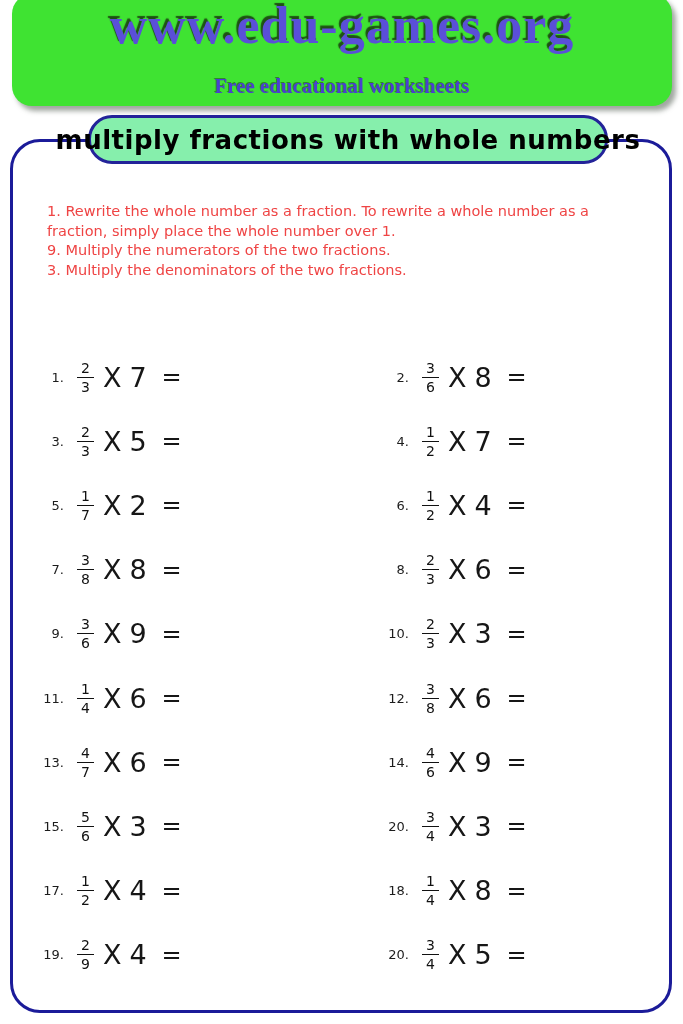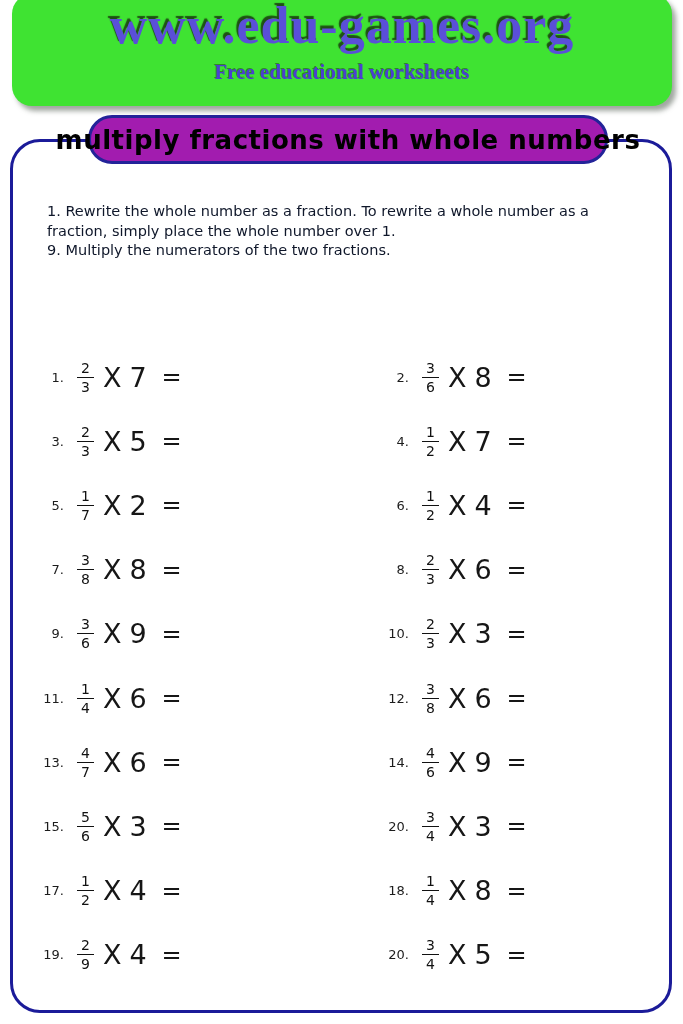--- a/index.html
+++ b/index.html
@@ -27,21 +27,21 @@
     margin-top: 4px;
     font-family: "Liberation Serif", "DejaVu Serif", serif;
     font-weight: bold;
     font-size: 52px;
     line-height: 56px;
     color: #5a4fd8;
     text-shadow: -2px -3px 1px rgba(25,55,15,0.85);
     letter-spacing: 1px;
   }
   .site-subtitle {
-    margin-top: 6px;
+    margin-top: 20px;
     font-family: "Liberation Serif", "DejaVu Serif", serif;
     font-weight: bold;
     font-size: 21px;
     color: #4a40d0;
     text-shadow: -1px -1px 0 rgba(25,55,15,0.5);
   }
 
   
   .main-box {
     position: absolute;
@@ -50,21 +50,21 @@
     border: 3px solid #1b1b99;
     border-radius: 30px;
     background: #ffffff;
   }
 
   
   .title-pill {
     position: absolute;
     left: 88px; top: 115px;
     width: 520px; height: 49px;
-    background: #a21caf;
+    background: #86efac;
     border: 3px solid #232399;
     border-radius: 24px;
     z-index: 3;
     display: flex;
     align-items: center;
     justify-content: center;
   }
   .title-pill .title-text {
     font-size: 26px;
     font-weight: bold;
@@ -73,21 +73,21 @@
     white-space: nowrap;
   }
 
   
   .instructions {
     position: absolute;
     left: 47px; top: 202px;
     width: 592px;
     font-size: 14.5px;
     line-height: 19.5px;
-    color: #0f172a;
+    color: #ef4444;
   }
 
   
   .problems {
     position: absolute;
     left: 36px; top: 345px;
     width: 612px;
     display: grid;
     grid-template-columns: 345px 1fr;
     grid-auto-rows: 64.2px;
@@ -149,20 +149,21 @@
 
   <div class="title-pill">
     <span class="title-text">multiply fractions with whole numbers</span>
   </div>
 
   <div class="main-box"></div>
 
   <div class="instructions">
     <div class="instr-line">1. Rewrite the whole number as a fraction. To rewrite a whole number as a fraction, simply place the whole number over 1.</div>
     <div class="instr-line">9. Multiply the numerators of the two fractions.</div>
+    <div class="instr-line">3. Multiply the denominators of the two fractions.</div>
   </div>
 
   <div class="problems" id="problems-grid">
   <div class="problem">
     <span class="pnum">1.</span>
     <span class="frac">
       <span class="fnum">2</span>
       <span class="fden">3</span>
     </span>
     <span class="times">X</span>

